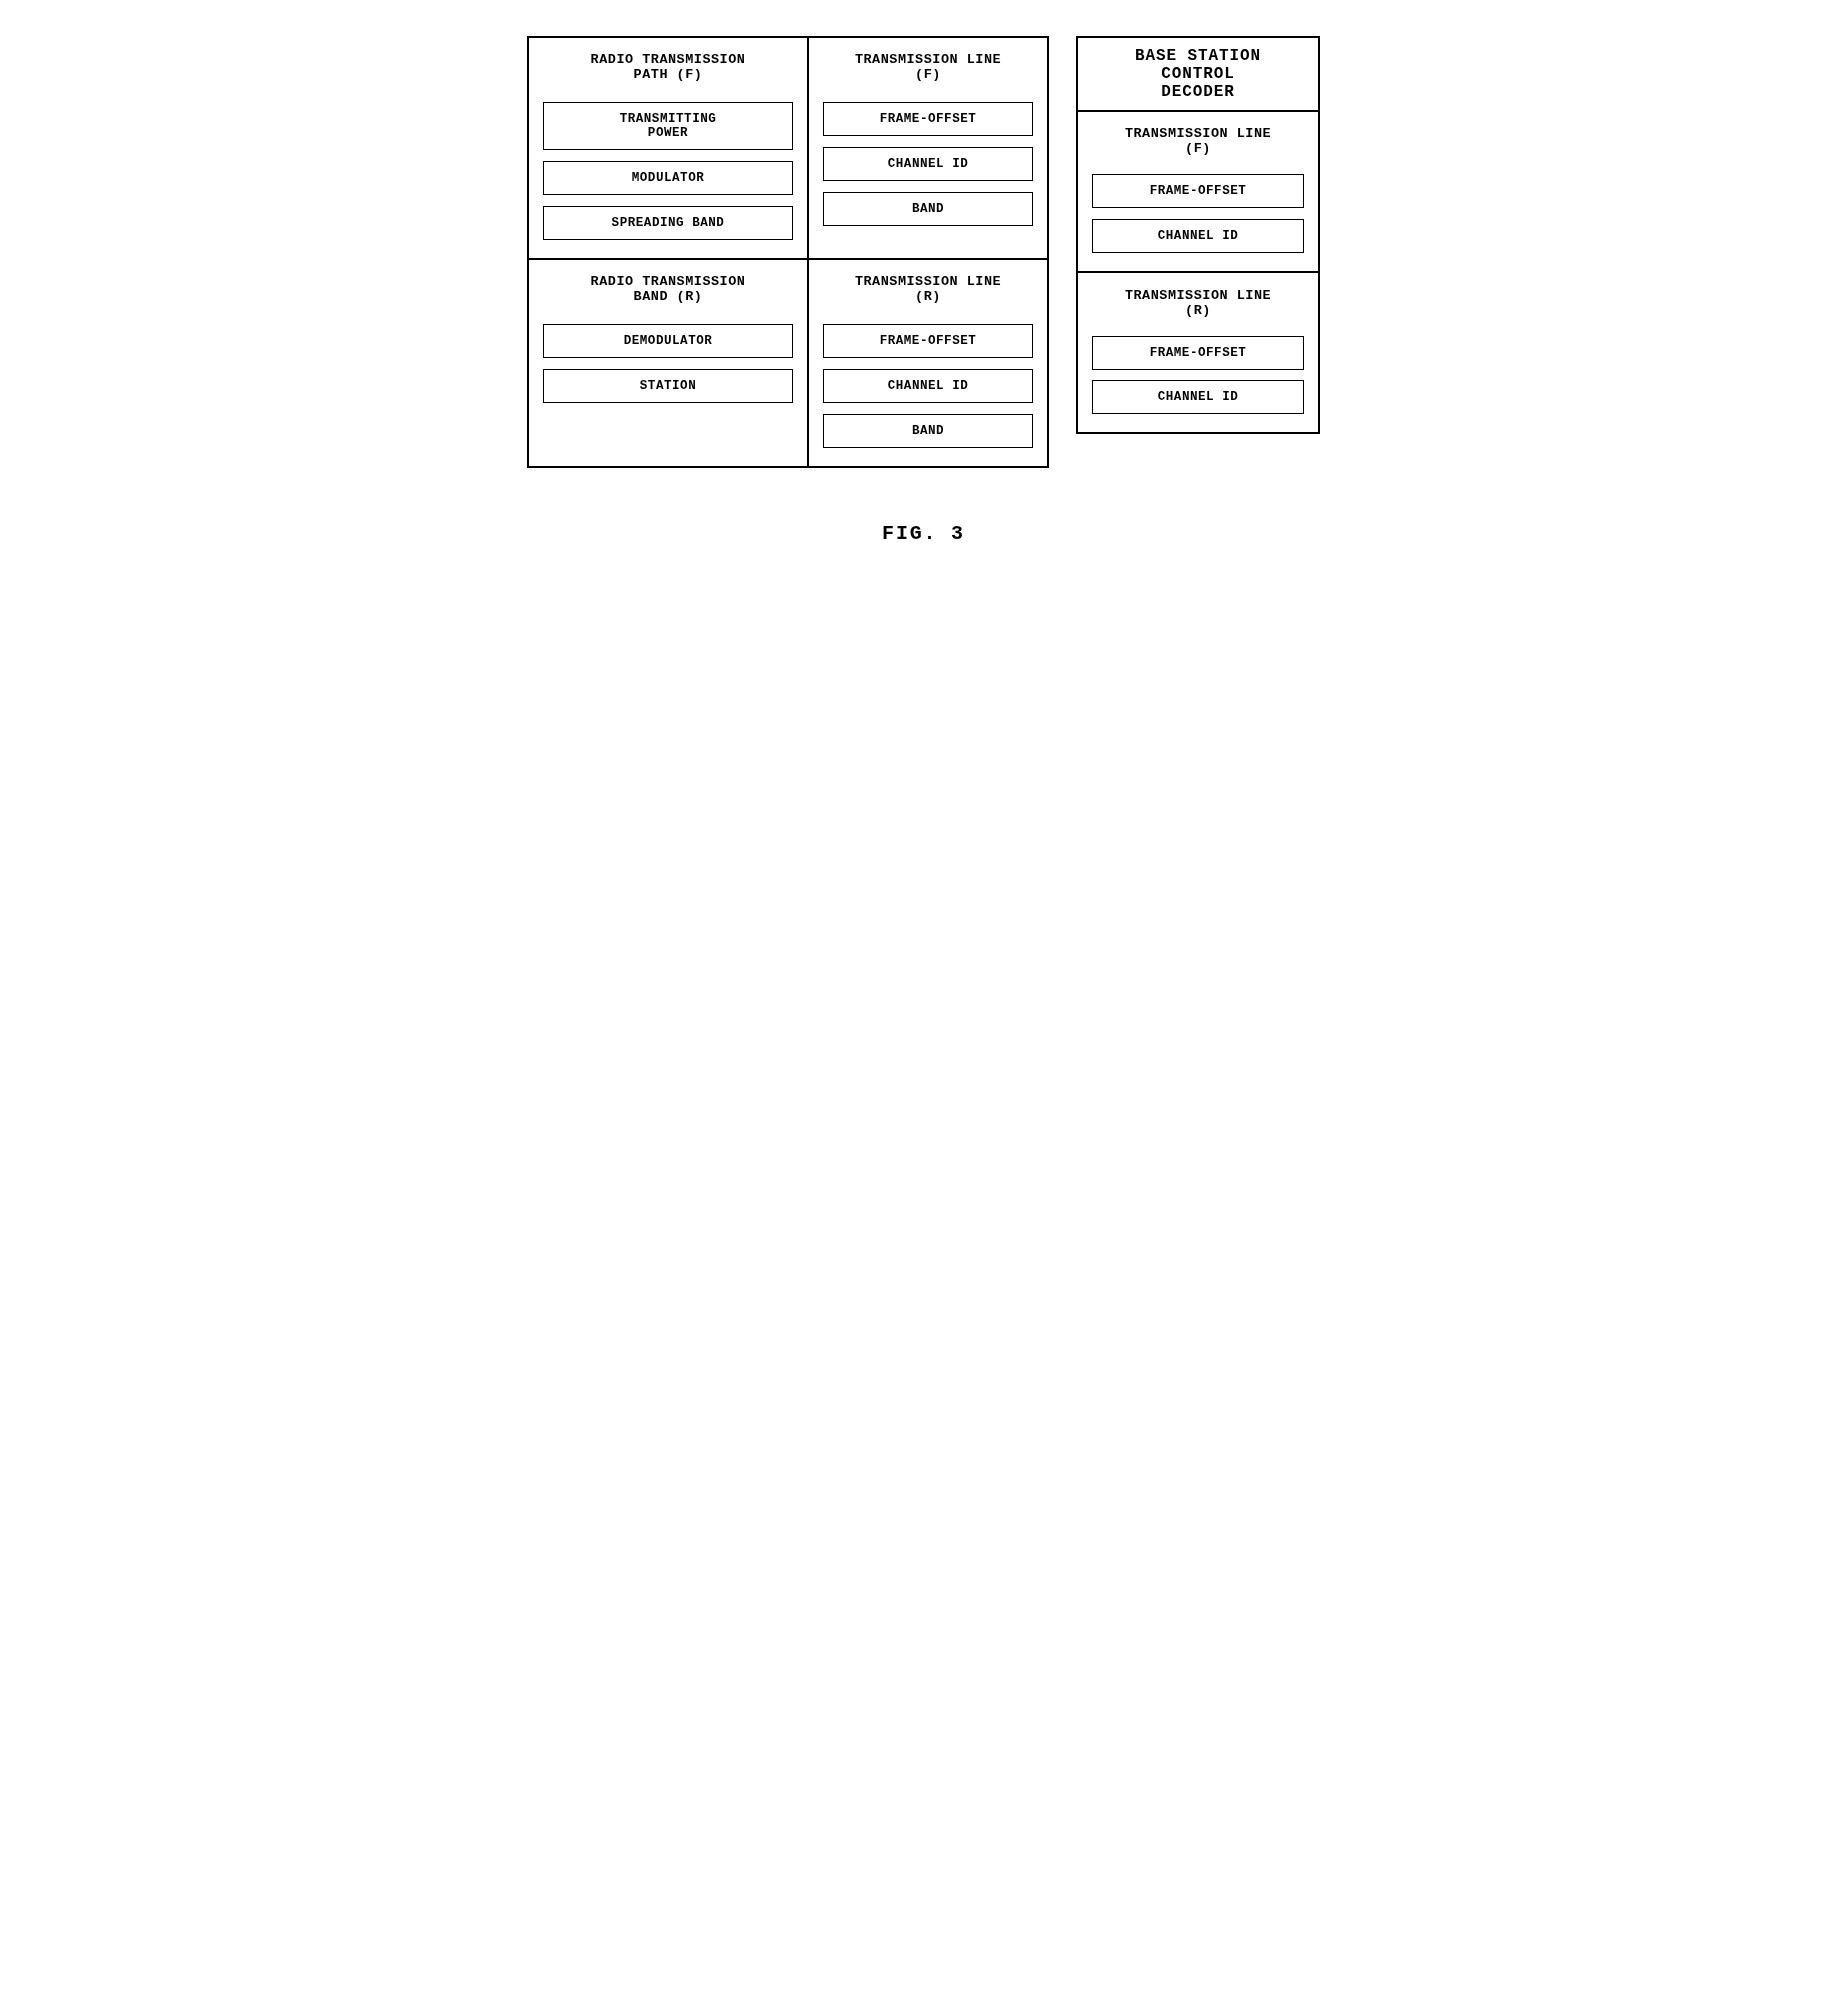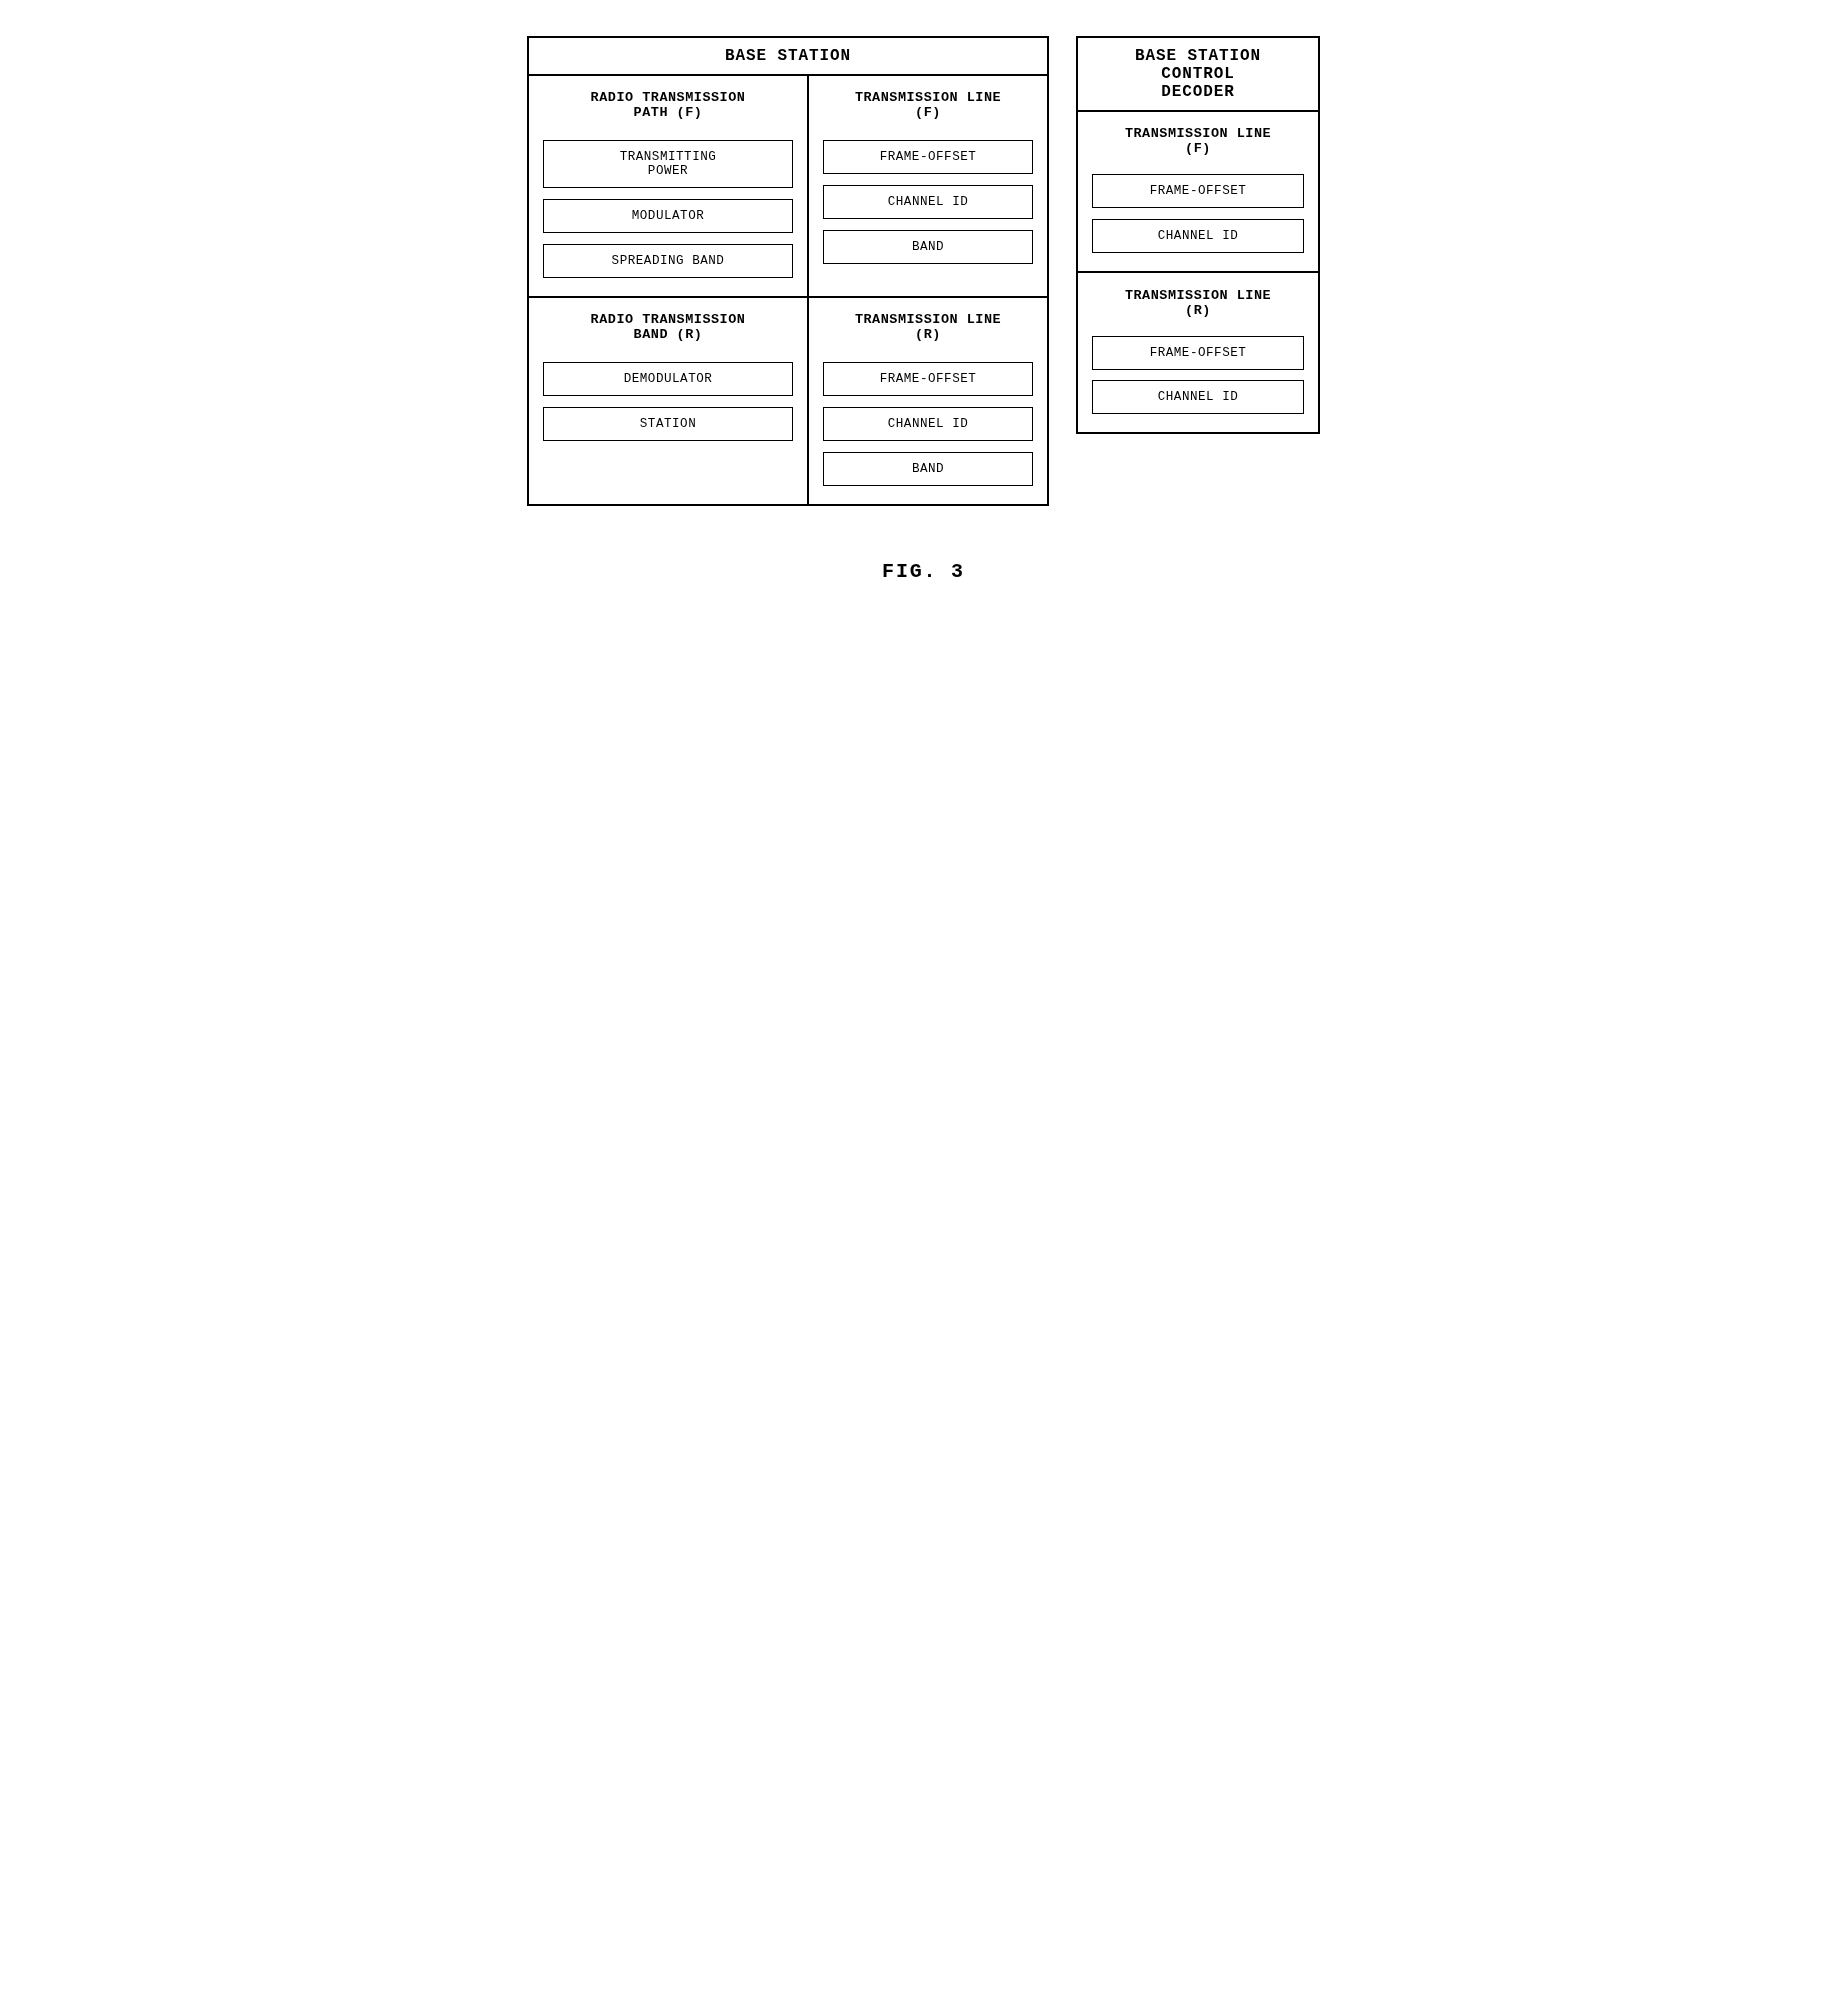--- a/index.html
+++ b/index.html
@@ -111,39 +111,38 @@
       text-align: center;
       letter-spacing: 0.5px;
       margin-bottom: 7.2px;
     }
 
     .inner-box {
       border: 1.8px solid #000;
       padding: 9px 12.6px;
       text-align: center;
       font-size: 12.6px;
-      font-weight: normal;
+      font-weight: bold;
       letter-spacing: 0.5px;
       background: #fff;
     }
 
     .fig-label {
       margin-top: 54px;
       font-size: 20px;
       font-weight: bold;
       letter-spacing: 1.8px;
     }
   </style>
 </head>
 <body>
 
 <div class="diagram-container">
 
   <div class="outer-box base-station-box">
-    <div class="outer-title">BASE STATION</div>
 
     <div class="base-station-row">
       <div class="bs-left-col">
         <div class="col-title">
           <span>RADIO TRANSMISSION</span><br>
           <span>PATH (F)</span>
         </div>
         <div class="inner-box">TRANSMITTING<br>POWER</div>
         <div class="inner-box">MODULATOR</div>
         <div class="inner-box">SPREADING BAND</div>

